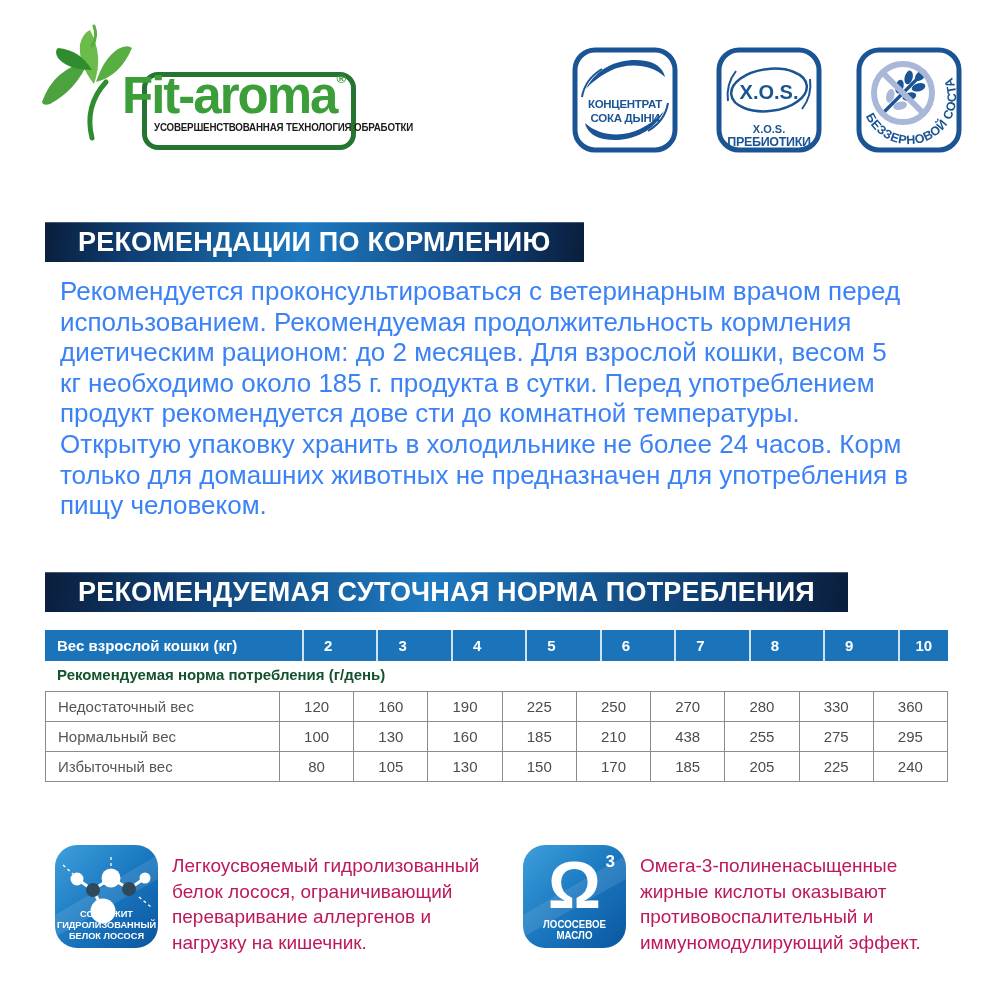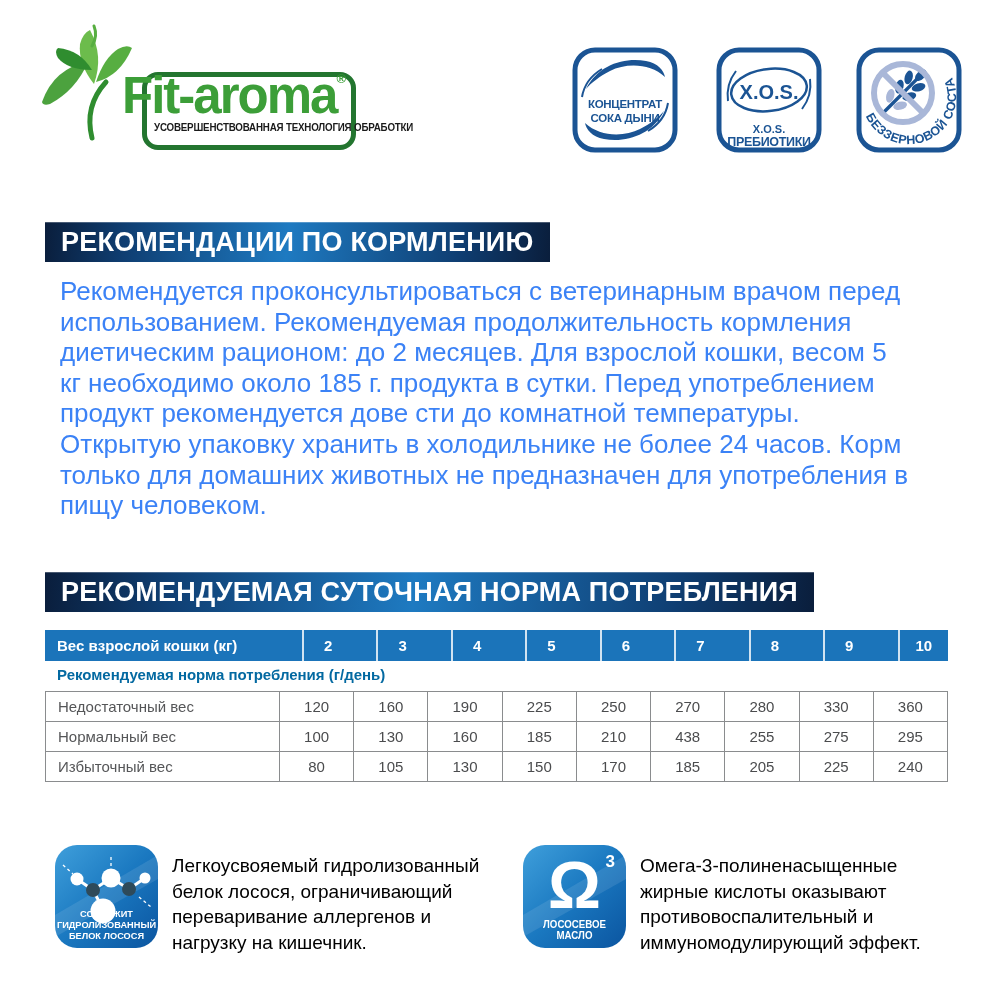--- a/index.html
+++ b/index.html
@@ -24,53 +24,53 @@
   .badge .txt{position:absolute;left:0;width:106px;text-align:center;color:#1b5494;
     font-weight:bold;line-height:1.15;z-index:2;}
   .b-melon{left:572px;} .b-xos{left:716px;} .b-grain{left:856px;}
   .b1-l1{top:51px;font-size:11.5px;letter-spacing:-0.3px;}
   .b1-l2{top:65px;font-size:11.5px;letter-spacing:-0.3px;}
   .b2-oval{top:34px;font-size:20px;letter-spacing:0;}
   .b2-l1{top:76px;font-size:11px;}
   .b2-l2{top:88px;font-size:12.5px;letter-spacing:-0.3px;}
   
   .banner{position:absolute;left:45px;height:40px;display:inline-flex;align-items:center;
-    padding:0 16px;color:#ffffff;font-size:27px;font-weight:bold;letter-spacing:0.2px;
+    padding:0 33px;color:#ffffff;font-size:27px;font-weight:bold;letter-spacing:0.2px;
     background:linear-gradient(95deg,#0a1e3c 0%,#0f3e72 16%,#1e7ac1 48%,#0f3e72 82%,#0a1e3c 100%);
     box-shadow:inset 0 1px 0 rgba(255,255,255,.25);white-space:nowrap;}
   .banner1{top:222px;} .banner2{top:572px;}
   
   .bodytext{position:absolute;left:60px;top:276px;width:900px;
     font-size:26px;line-height:30.6px;color:#3b82f6;}
   
   .t-head{position:absolute;left:45px;top:630px;width:903px;height:31px;
     background:#1b74ba;display:flex;color:#fff;font-weight:bold;font-size:15px;gap:24px;}
   .th-label{width:233px;display:flex;align-items:center;padding-left:12px;box-sizing:border-box;}
   .th-num{flex:1;display:flex;align-items:center;justify-content:center;
     border-left:2px solid rgba(255,255,255,0.8);}
   .t-sub{position:absolute;left:45px;top:666px;width:903px;
-    font-size:15px;font-weight:bold;color:#0369a1;padding-left:12px;box-sizing:border-box;}
+    font-size:15px;font-weight:bold;color:#14532d;padding-left:12px;box-sizing:border-box;}
   .t-data{position:absolute;left:45px;top:691px;width:903px;
     border:1px solid #8a8c8e;box-sizing:border-box;}
   .d-row{display:flex;height:29px;border-top:1px solid #8a8c8e;font-size:15px;color:#4b4c4e;}
   .d-row:first-child{border-top:none;}
   .d-label{width:233px;flex:none;display:flex;align-items:center;padding-left:12px;
     box-sizing:border-box;color:#555658;}
   .d-cell{flex:1;display:flex;align-items:center;justify-content:center;
     border-left:1px solid #8a8c8e;}
   
   .feat-icon{position:absolute;top:845px;width:103px;height:103px;}
   .fi-1{left:55px;} .fi-2{left:523px;}
   .icon-caption{position:absolute;left:0;bottom:7px;width:103px;text-align:center;
     color:#fff;font-weight:bold;font-size:9.5px;line-height:11px;z-index:2;
     transform:scaleX(0.97);transform-origin:center;}
   .omega-sym{position:absolute;left:0;top:0;width:103px;text-align:center;
     font-size:66px;line-height:80px;font-weight:bold;color:#fff;z-index:2;}
   .omega-sup{position:absolute;right:11px;top:7px;font-size:17px;font-weight:bold;color:#fff;z-index:2;}
-  .feat-text{position:absolute;top:853px;font-size:19px;line-height:25.5px;color:#000000;}
+  .feat-text{position:absolute;top:853px;font-size:19px;line-height:25.5px;color:#be185d;}
   .ft-1{left:172px;width:320px;} .ft-2{left:640px;width:320px;}
 </style>
 </head>
 <body>
 
 <div class="logo">
   <div class="logo-box"></div>
   <svg class="logo-leaves" width="160" height="130" viewBox="0 0 160 130">
     <path d="M10,80 Q22,46 56,40 Q44,68 18,82 Q11,84 10,80 Z" fill="#4ca23e"></path>
     <path d="M58,8 Q72,34 62,62 Q46,42 48,22 Q51,11 58,8 Z" fill="#6cbc4c"></path>

